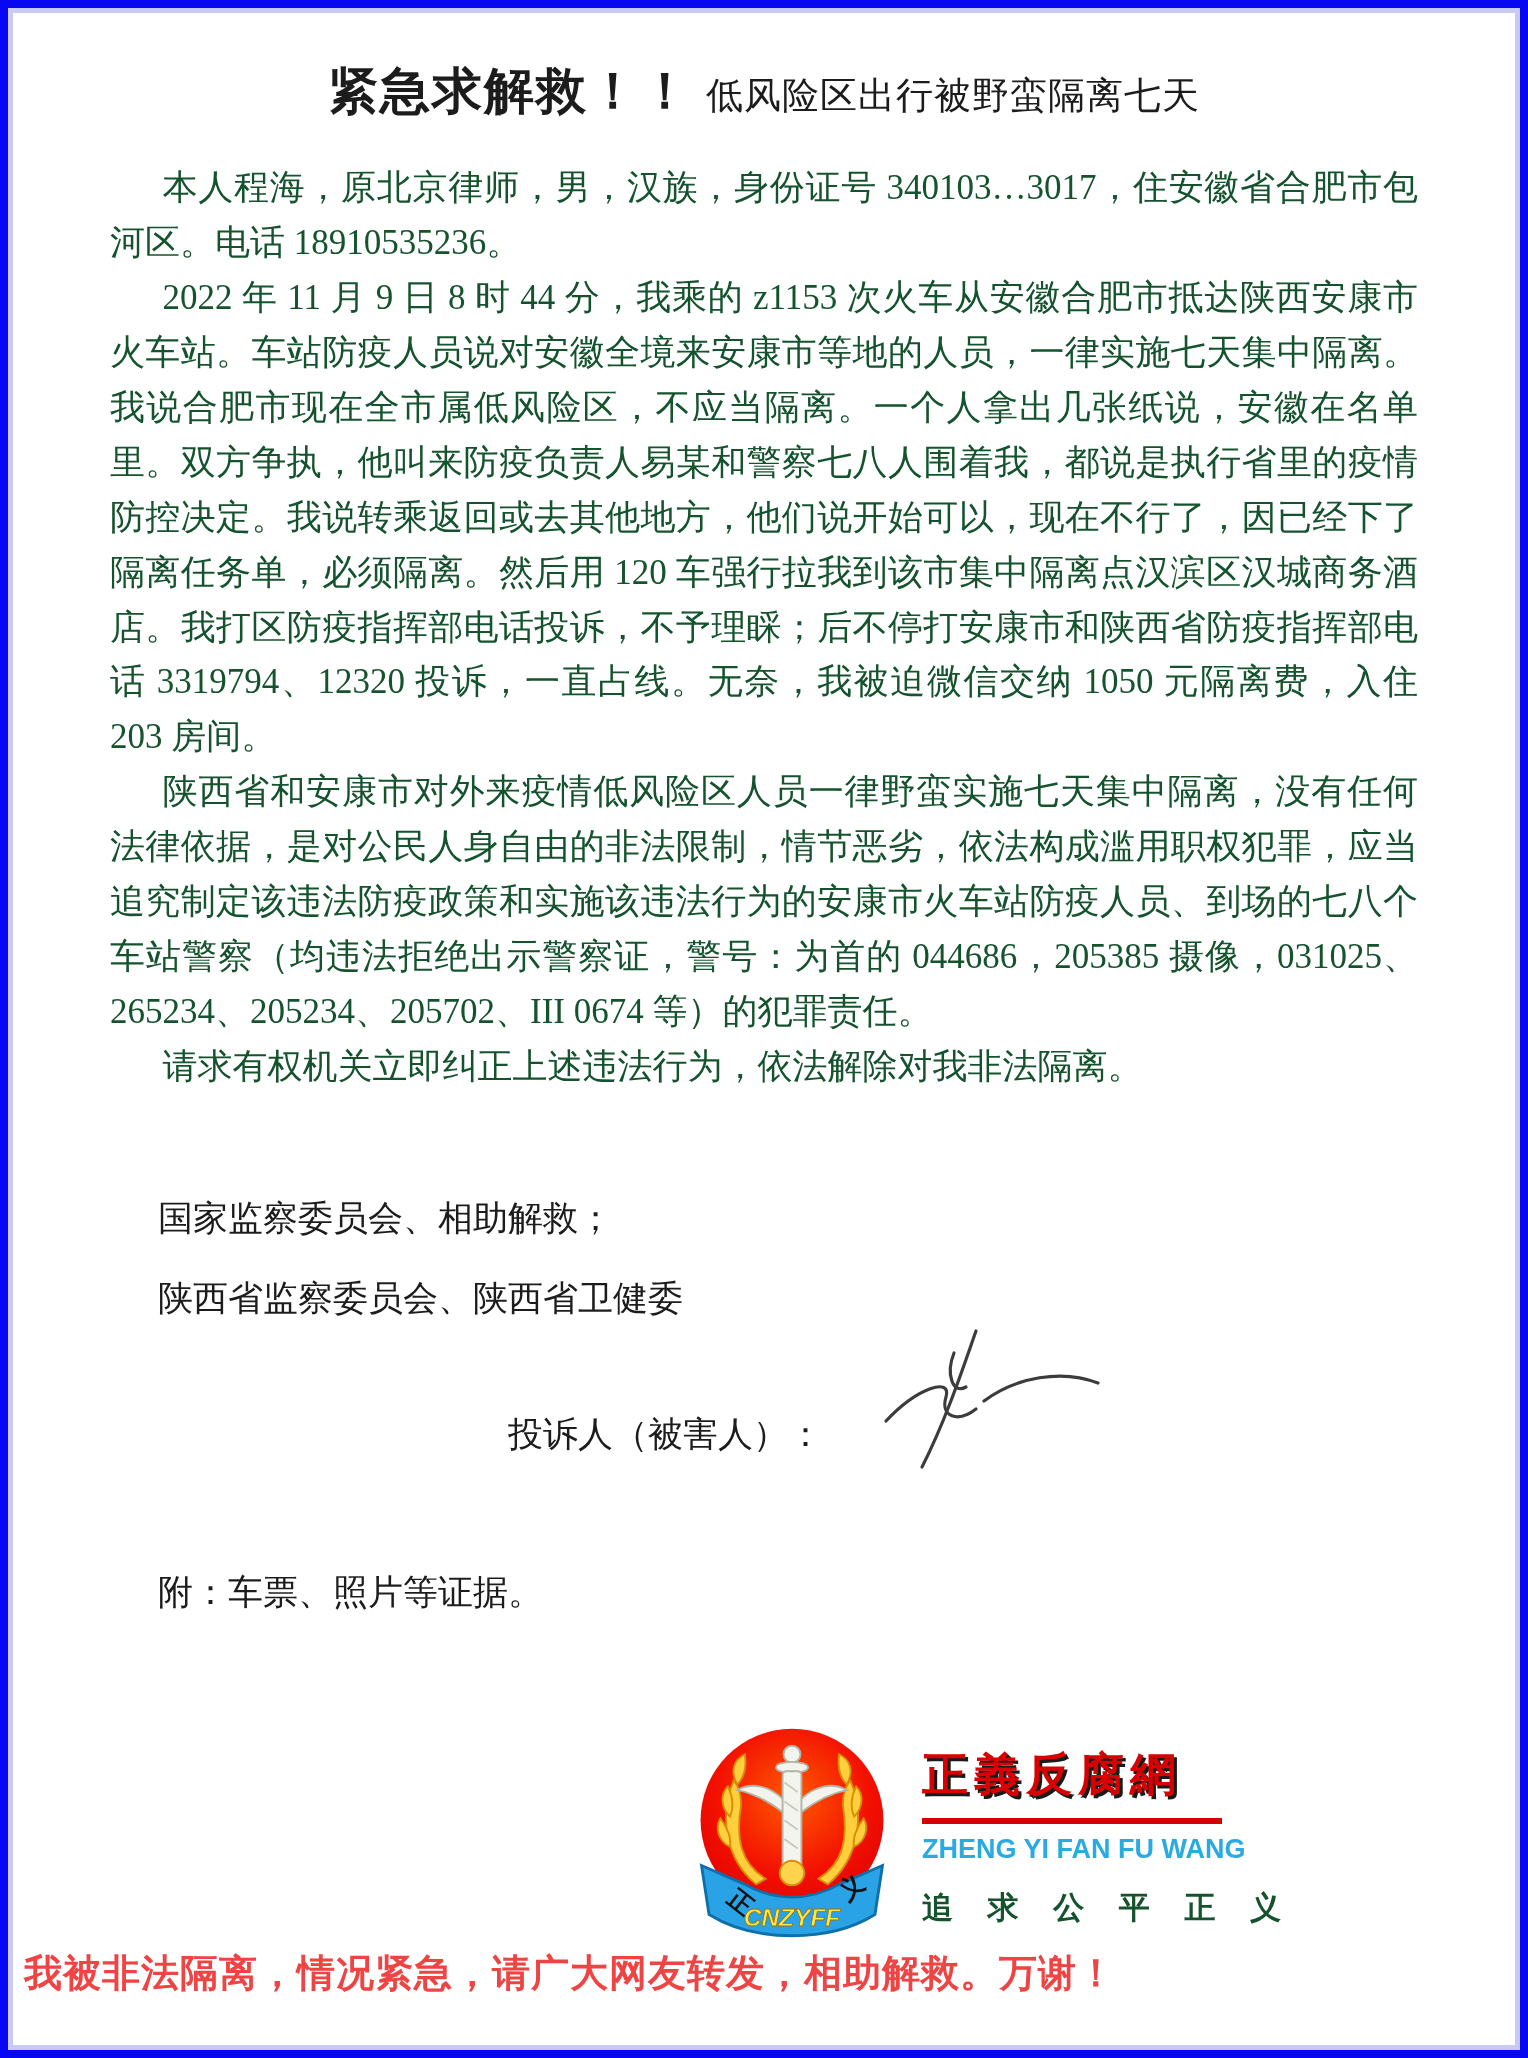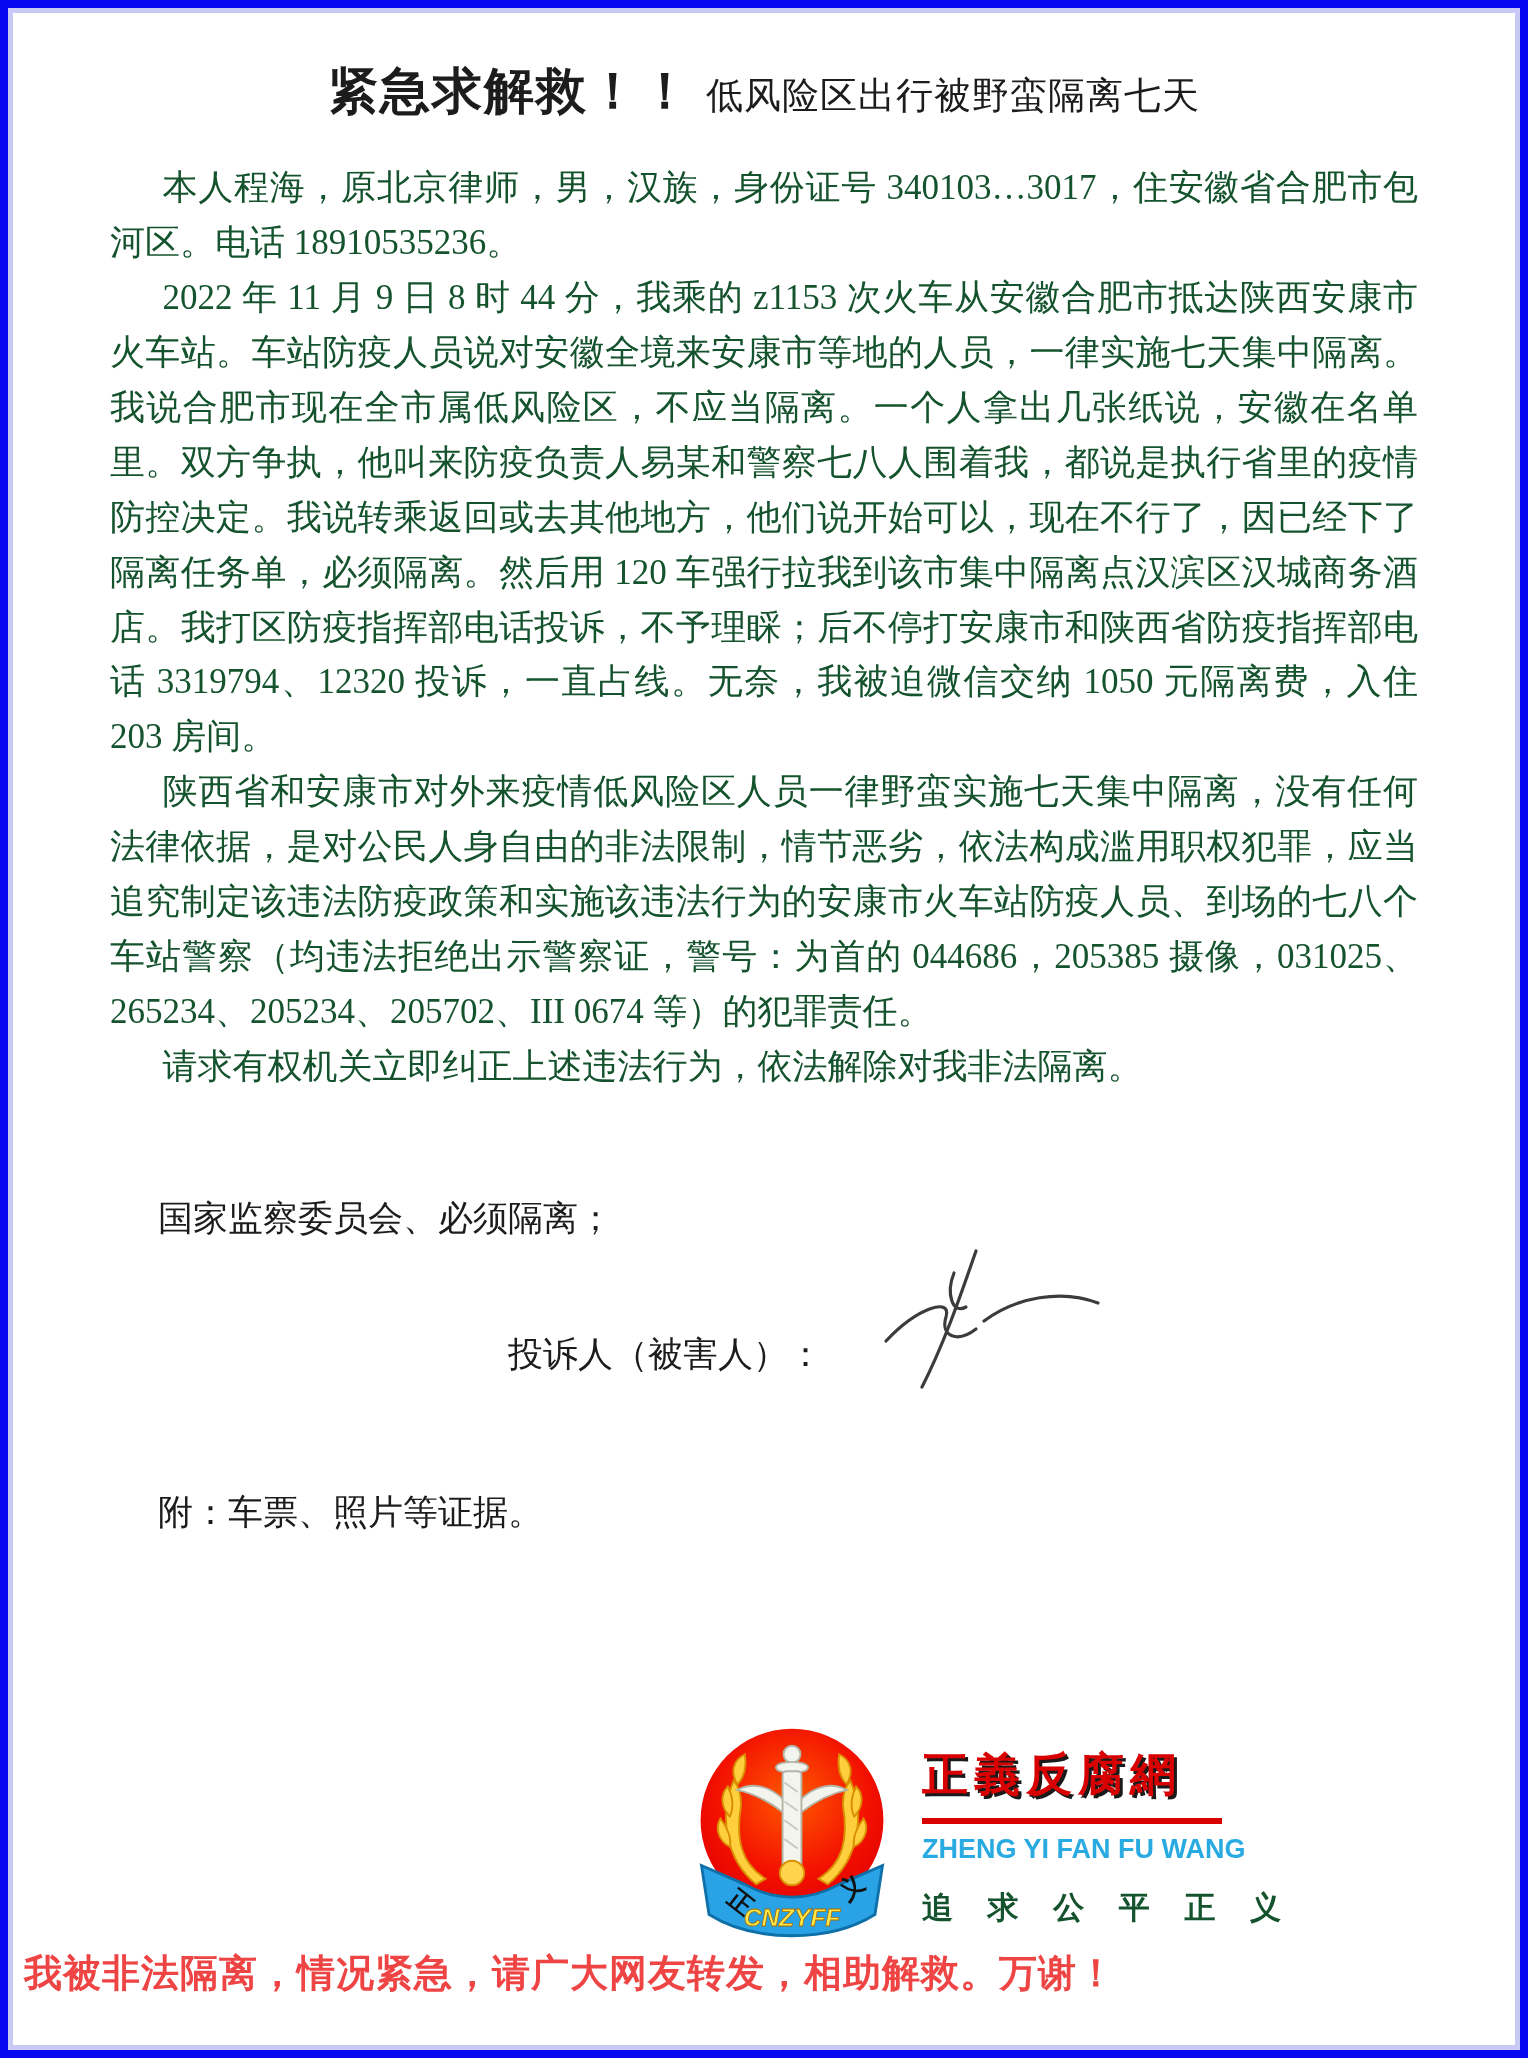--- a/index.html
+++ b/index.html
@@ -55,21 +55,22 @@
     <h1 class="doc-title"><span class="main">紧急求解救！！</span><span class="sub">低风险区出行被野蛮隔离七天</span></h1>
 
     <div class="body-text">
       <p>本人程海，原北京律师，男，汉族，身份证号 340103…3017，住安徽省合肥市包河区。电话 18910535236。</p>
       <p>2022 年 11 月 9 日 8 时 44 分，我乘的 z1153 次火车从安徽合肥市抵达陕西安康市火车站。车站防疫人员说对安徽全境来安康市等地的人员，一律实施七天集中隔离。我说合肥市现在全市属低风险区，不应当隔离。一个人拿出几张纸说，安徽在名单里。双方争执，他叫来防疫负责人易某和警察七八人围着我，都说是执行省里的疫情防控决定。我说转乘返回或去其他地方，他们说开始可以，现在不行了，因已经下了隔离任务单，必须隔离。然后用 120 车强行拉我到该市集中隔离点汉滨区汉城商务酒店。我打区防疫指挥部电话投诉，不予理睬；后不停打安康市和陕西省防疫指挥部电话 3319794、12320 投诉，一直占线。无奈，我被迫微信交纳 1050 元隔离费，入住 203 房间。</p>
       <p>陕西省和安康市对外来疫情低风险区人员一律野蛮实施七天集中隔离，没有任何法律依据，是对公民人身自由的非法限制，情节恶劣，依法构成滥用职权犯罪，应当追究制定该违法防疫政策和实施该违法行为的安康市火车站防疫人员、到场的七八个车站警察（均违法拒绝出示警察证，警号：为首的 044686，205385 摄像，031025、265234、205234、205702、III 0674 等）的犯罪责任。</p>
       <p>请求有权机关立即纠正上述违法行为，依法解除对我非法隔离。</p>
     </div>
 
     <div class="closing">
-      <div>国家监察委员会、必须隔离；</div>
+      <div>国家监察委员会、相助解救；</div>
+      <div>陕西省监察委员会、陕西省卫健委</div>
     </div>
 
     <div class="sig-row">
       <span class="sig-label">投诉人（被害人）：</span>
       <span class="sig-script">
         <svg width="280" height="150" viewBox="0 0 280 150">
           <g fill="none" stroke="#3c3c3c" stroke-width="3.2" stroke-linecap="round">
             <path d="M150,6 C138,40 120,95 96,142"></path>
             <path d="M60,96 C92,62 126,52 120,72 C114,92 132,98 150,84"></path>
             <path d="M128,28 C120,48 126,70 140,62"></path>

